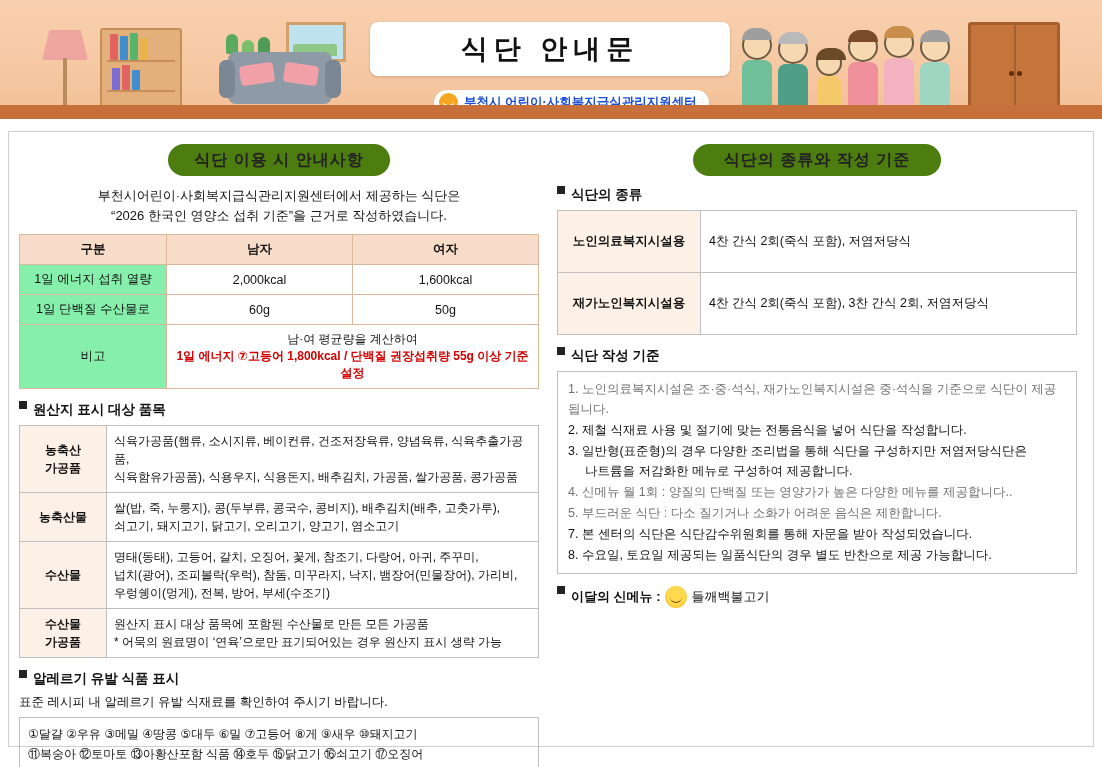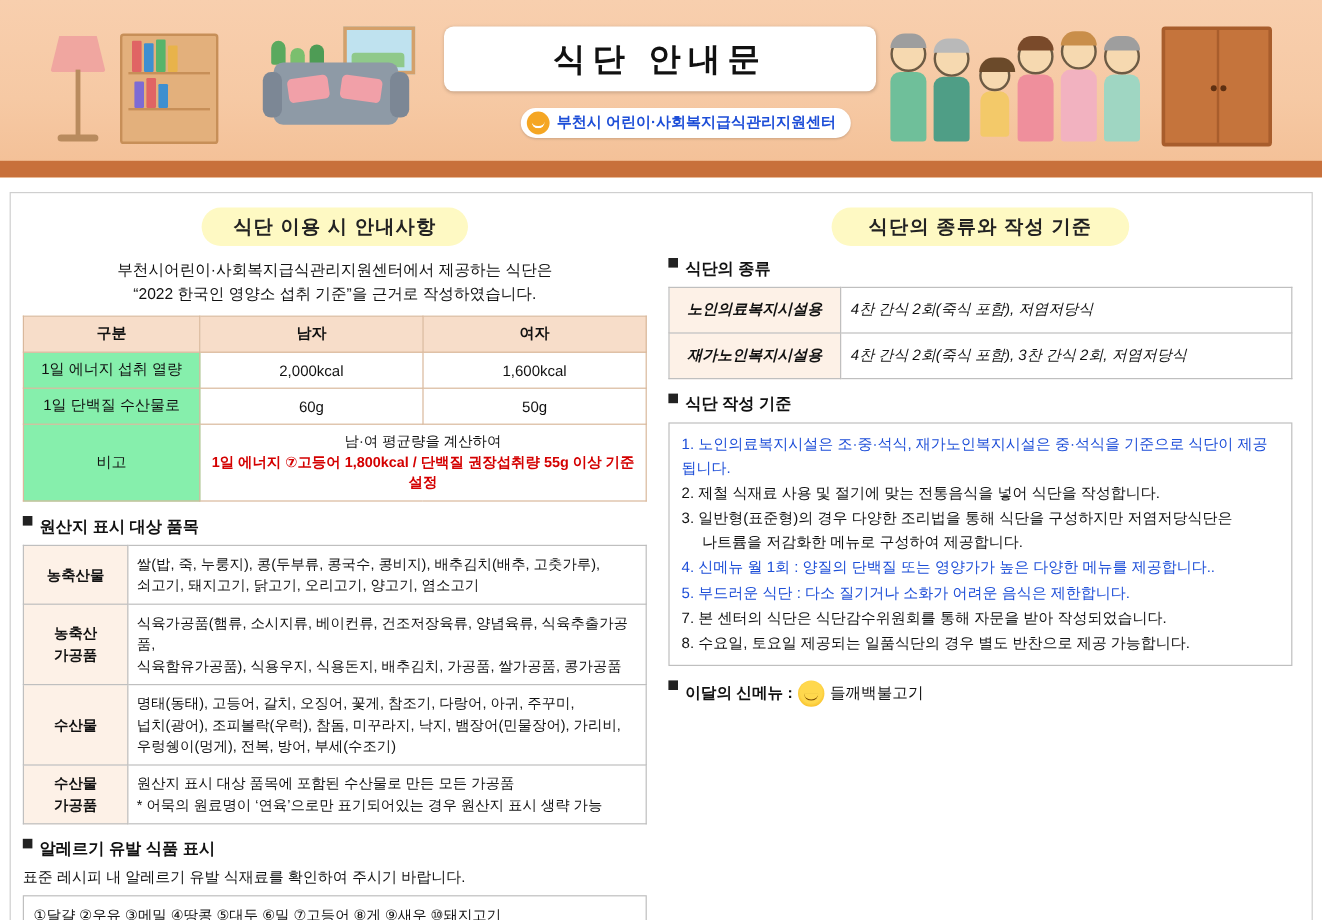--- a/index.html
+++ b/index.html
@@ -8,21 +8,21 @@
     background:#ffffff;
     font-family:"Liberation Sans","DejaVu Sans",sans-serif;
     color:#111;
     overflow:hidden;
   }
   .page{position:relative;width:1102px;height:767px;}
 
   
   .header{
     position:relative;
-    height:148px;
+    height:119px;
     background:linear-gradient(180deg,#f8cfae 0%,#f6c9a4 55%,#f3bf95 100%);
     overflow:hidden;
   }
   .header-floor{
     position:absolute;left:0;right:0;bottom:0;height:14px;
     background:#c8703b;
   }
   .title-box{
     position:absolute;left:370px;top:22px;width:360px;height:54px;
     background:#ffffff;border-radius:8px;
@@ -84,21 +84,21 @@
     box-sizing:border-box;
     background:#fff;
     padding:8px 10px;
   }
   .cols{display:flex;gap:18px;}
   .col-left{width:520px;}
   .col-right{width:520px;}
 
   .pill{
     margin:4px auto 10px auto;
-    background:#fef9c3;border-radius:16px;
+    background:#4d7c0f;border-radius:16px;
     height:32px;display:flex;align-items:center;justify-content:center;
     font-size:16px;font-weight:bold;letter-spacing:1px;color:#222;
   }
   .pill.left{width:222px;}
   .pill.right{width:248px;}
 
   .intro{text-align:center;font-size:13px;line-height:20px;margin:0 0 8px 0;}
 
   table{border-collapse:collapse;width:100%;font-size:12.5px;}
   .t-energy td,.t-energy th{border:1px solid #d9b89c;padding:6px 4px;text-align:center;}
@@ -114,26 +114,26 @@
 
   .t-origin{font-size:12px;}
   .t-origin td{border:1px solid #bfbfbf;padding:6px 7px;vertical-align:middle;line-height:18px;}
   .t-origin td.cat{background:#fdf1e7;width:72px;text-align:center;font-weight:bold;}
 
   .allergy-text{font-size:12.5px;margin:4px 0 6px 0;}
   .allergy-box{border:1px solid #bfbfbf;padding:6px 8px;font-size:12px;line-height:20px;}
 
   
   .t-kind{font-size:12.5px;}
-  .t-kind td{border:1px solid #bfbfbf;padding:10px 8px;font-style:italic;}
+  .t-kind td{border:1px solid #bfbfbf;padding:22px 8px;}
   .t-kind td.k{background:#fdf1e7;width:126px;text-align:center;font-weight:bold;}
 
   .rules{border:1px solid #bfbfbf;padding:7px 10px;font-size:12.5px;line-height:20px;}
   .rules .r{margin:0 0 1px 0;}
-  .blue{color:#1d4ed8;}
+  .blue{color:#737373;}
   .indent{padding-left:17px;display:block;}
 
   .newmenu{display:flex;align-items:center;font-size:13px;}
   .sun{
     width:22px;height:22px;border-radius:50%;
     background:radial-gradient(circle at 50% 45%,#ffd84d 55%,#f0a500 100%);
     margin:0 5px 0 4px;position:relative;flex:none;
   }
   .sun:before{content:"";position:absolute;left:5px;top:11px;width:12px;height:5px;border-bottom:1.5px solid #7a4a00;border-radius:0 0 8px 8px;}
 </style>
@@ -230,21 +230,21 @@
 
   <div class="content">
     <div class="cols">
 
       <div class="col-left">
 
         <div class="pill left">식단 이용 시 안내사항</div>
 
         <div class="intro">
           <div>부천시어린이·사회복지급식관리지원센터에서 제공하는 식단은</div>
-          <div>“2022 한국인 영양소 섭취 기준”을 근거로 작성하였습니다.</div>
+          <div>“2026 한국인 영양소 섭취 기준”을 근거로 작성하였습니다.</div>
         </div>
 
         <table class="t-energy">
           <thead>
             <tr>
               <th>구분</th>
               <th>남자</th>
               <th>여자</th>
             </tr>
           </thead>
@@ -270,29 +270,29 @@
         </table>
 
         <div class="sec-title">
           <span class="sq"></span>
           <span>원산지 표시 대상 품목</span>
         </div>
 
         <table class="t-origin">
           <tbody>
             <tr>
-              <td class="cat" style="white-space:pre-line;">농축산물</td>
-              <td style="white-space:pre-line;">쌀(밥, 죽, 누룽지), 콩(두부류, 콩국수, 콩비지), 배추김치(배추, 고춧가루),
-쇠고기, 돼지고기, 닭고기, 오리고기, 양고기, 염소고기</td>
-            </tr>
-            <tr>
               <td class="cat" style="white-space:pre-line;">농축산
 가공품</td>
               <td style="white-space:pre-line;">식육가공품(햄류, 소시지류, 베이컨류, 건조저장육류, 양념육류, 식육추출가공품,
 식육함유가공품), 식용우지, 식용돈지, 배추김치, 가공품, 쌀가공품, 콩가공품</td>
+            </tr>
+            <tr>
+              <td class="cat" style="white-space:pre-line;">농축산물</td>
+              <td style="white-space:pre-line;">쌀(밥, 죽, 누룽지), 콩(두부류, 콩국수, 콩비지), 배추김치(배추, 고춧가루),
+쇠고기, 돼지고기, 닭고기, 오리고기, 양고기, 염소고기</td>
             </tr>
             <tr>
               <td class="cat" style="white-space:pre-line;">수산물</td>
               <td style="white-space:pre-line;">명태(동태), 고등어, 갈치, 오징어, 꽃게, 참조기, 다랑어, 아귀, 주꾸미,
 넙치(광어), 조피볼락(우럭), 참돔, 미꾸라지, 낙지, 뱀장어(민물장어), 가리비,
 우렁쉥이(멍게), 전복, 방어, 부세(수조기)</td>
             </tr>
             <tr>
               <td class="cat" style="white-space:pre-line;">수산물
 가공품</td>

